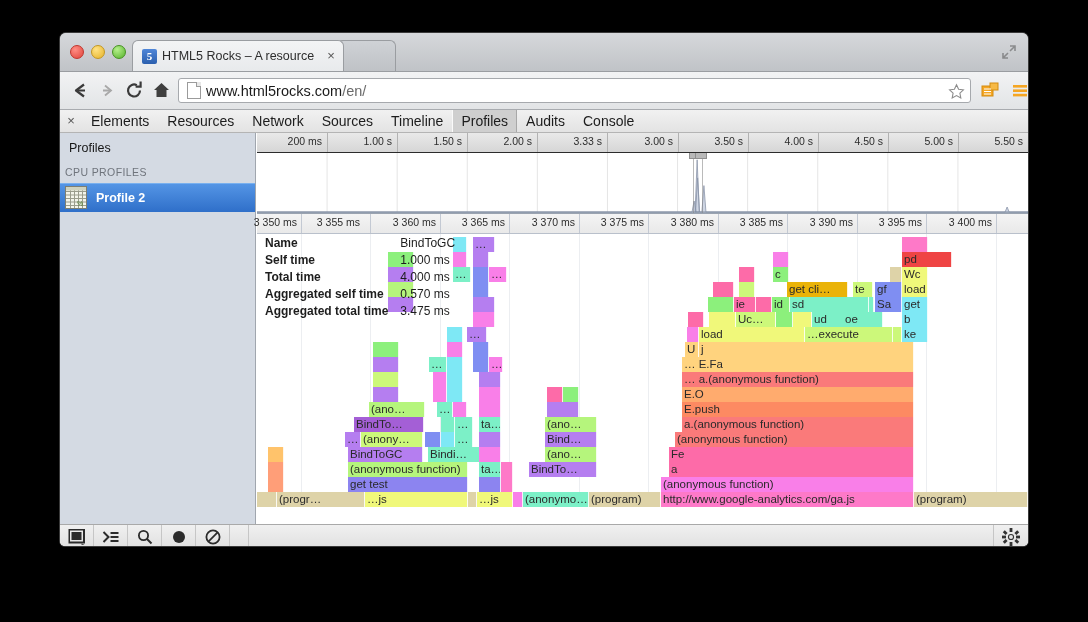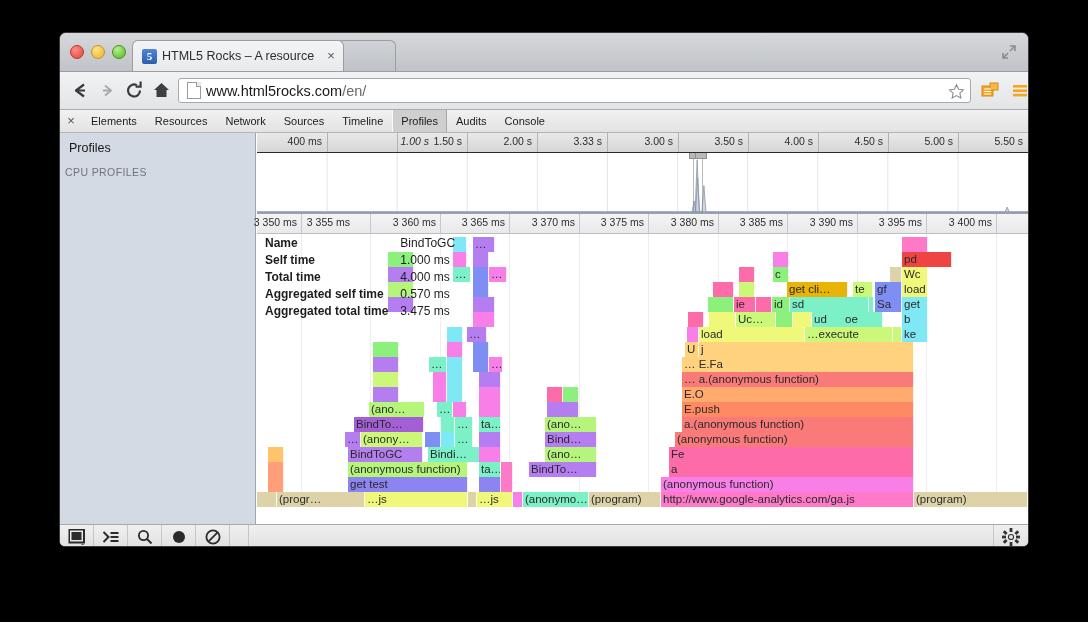--- a/index.html
+++ b/index.html
@@ -49,21 +49,21 @@
   #urltext .dim{color:#6a6a6a;}
   #star{position:absolute;right:5px;top:4px;width:17px;height:17px;cursor:pointer;}
   #btn-ext{position:absolute;left:918px;top:6px;width:24px;height:25px;cursor:pointer;}
   #btn-menu{position:absolute;left:948px;top:6px;width:24px;height:25px;cursor:pointer;}
 
   
   #devtools{position:relative;height:437px;background:#fff;}
   #dt-tabs{position:relative;height:22px;background:linear-gradient(#f1f1f1,#e3e3e3);
            border-bottom:1px solid #b4b4b4;display:flex;align-items:stretch;}
   #dt-close{width:22px;flex:0 0 22px;text-align:center;font-size:13px;color:#555;line-height:22px;cursor:pointer;}
-  .dtt{padding:0 9px;font-size:11px;color:#1c1c1c;line-height:22px;cursor:pointer;white-space:nowrap;}
+  .dtt{padding:0 9px;font-size:14px;color:#1c1c1c;line-height:22px;cursor:pointer;white-space:nowrap;}
   .dtt.sel{background:#cfcfcf;box-shadow:inset 1px 0 0 #fafafa, inset -1px 0 0 #a8a8a8;}
 
   #dt-body{position:relative;height:391px;}
   
   #sidebar{position:absolute;left:0;top:0;width:196px;height:391px;
      background:#d4dae3;border-right:1px solid #a0a6ae;box-sizing:border-box;}
   #sb-title{padding:8px 0 0 9px;font-size:12.5px;color:#171717;}
   #sb-group{padding:11px 0 2px 5px;font-size:10.5px;color:#6f747c;letter-spacing:.4px;}
   #sb-item{margin-top:3px;height:29px;display:flex;align-items:center;padding-left:5px;
      background:linear-gradient(#5596e6,#2f6fc9);box-shadow:inset 0 1px 0 #78b0ef;cursor:pointer;}
@@ -195,29 +195,43 @@
       <div class="dtt sel">Profiles</div>
       <div class="dtt">Audits</div>
       <div class="dtt">Console</div>
     </div>
 
     <div id="dt-body">
 
       <div id="sidebar">
         <div id="sb-title">Profiles</div>
         <div id="sb-group">CPU PROFILES</div>
+        <div id="sb-item">
+          <div id="sb-icon">
+            <svg width="20" height="21" viewBox="0 0 20 21">
+              <rect x="0" y="0" width="20" height="21" fill="#f3f4ea"></rect>
+              <g stroke="#9a9c8c" stroke-width="1">
+                <path d="M0 4.5h20M0 8h20M0 11.5h20M0 15h20M0 18.5h20"></path>
+                <path d="M4.5 0v21M8.5 0v21M12.5 0v21M16.5 0v21"></path>
+              </g>
+              <rect x="0" y="0" width="20" height="3.5" fill="#cfd2be"></rect>
+              <text x="11" y="19" font-size="7" fill="#4c7a2c" font-family="Liberation Sans, sans-serif">%</text>
+            </svg>
+          </div>
+          <div class="lbl">Profile 2</div>
+        </div>
       </div>
 
       <div id="pane">
 
         <div class="ruler r1" id="ruler-overview">
               <div class="rdiv" style="left: 69px; width: 1px;"></div>
-              <div class="rlab" style="right: 706px;">400 ms</div>
+              <div class="rlab" style="right: 706px;">200 ms</div>
               <div class="rdiv" style="left: 139px; width: 1px;"></div>
-              <div class="rlab" style="right: 599px; font-style: italic;">1.00 s</div>
+              <div class="rlab" style="right: 636px;">1.00 s</div>
               <div class="rdiv" style="left: 209px; width: 1px;"></div>
               <div class="rlab" style="right: 566px;">1.50 s</div>
               <div class="rdiv" style="left: 279px; width: 1px;"></div>
               <div class="rlab" style="right: 496px;">2.00 s</div>
               <div class="rdiv" style="left: 349px; width: 1px;"></div>
               <div class="rlab" style="right: 426px;">3.33 s</div>
               <div class="rdiv" style="left: 420px; width: 1px;"></div>
               <div class="rlab" style="right: 355px;">3.00 s</div>
               <div class="rdiv" style="left: 490px; width: 1px;"></div>
               <div class="rlab" style="right: 285px;">3.50 s</div>
@@ -249,21 +263,21 @@
           <div id="ovwindow" style="left: 56.7288%; width: 1.01695%; box-shadow: rgba(130, 130, 130, 0.55) 0px 0px 0px 1px;">
             <div class="ovhandle" style="left:-5px"></div>
             <div class="ovhandle" style="right:-5px"></div>
           </div>
         </div>
 
         <div class="ruler r2" id="ruler-detail">
               <div class="rdiv" style="left: 44px; border-color: rgb(195, 201, 211);"></div>
               <div class="rlab" style="left: -18px; width: 58px;">3 350 ms</div>
               <div class="rdiv" style="left: 113px; border-color: rgb(195, 201, 211);"></div>
-              <div class="rlab" style="left: 35px; width: 58px;">3 355 ms</div>
+              <div class="rlab" style="left: 45px; width: 58px;">3 355 ms</div>
               <div class="rdiv" style="left: 183px; border-color: rgb(195, 201, 211);"></div>
               <div class="rlab" style="left: 121px; width: 58px;">3 360 ms</div>
               <div class="rdiv" style="left: 252px; border-color: rgb(195, 201, 211);"></div>
               <div class="rlab" style="left: 190px; width: 58px;">3 365 ms</div>
               <div class="rdiv" style="left: 322px; border-color: rgb(195, 201, 211);"></div>
               <div class="rlab" style="left: 260px; width: 58px;">3 370 ms</div>
               <div class="rdiv" style="left: 391px; border-color: rgb(195, 201, 211);"></div>
               <div class="rlab" style="left: 329px; width: 58px;">3 375 ms</div>
               <div class="rdiv" style="left: 461px; border-color: rgb(195, 201, 211);"></div>
               <div class="rlab" style="left: 399px; width: 58px;">3 380 ms</div>

